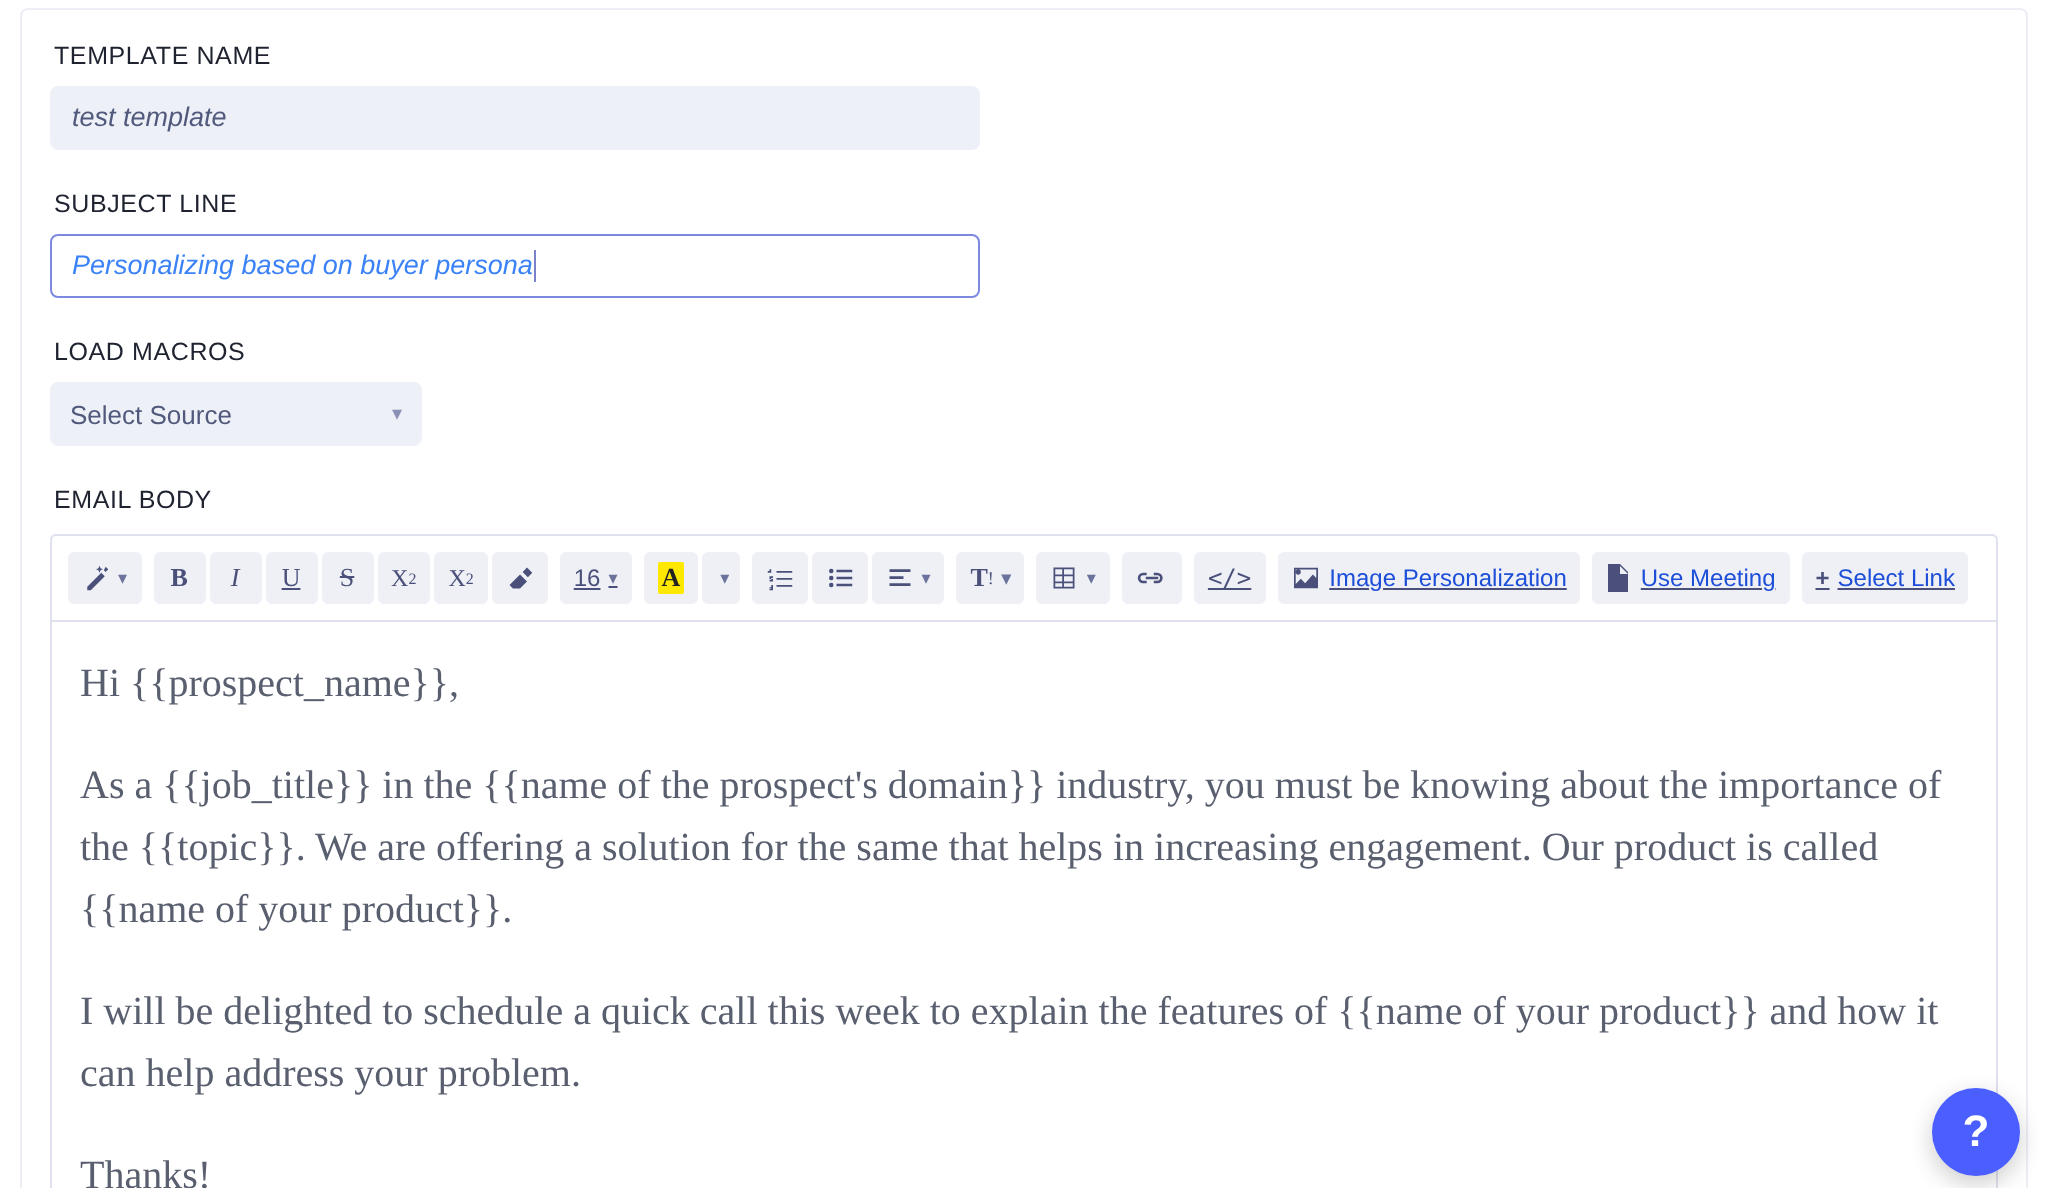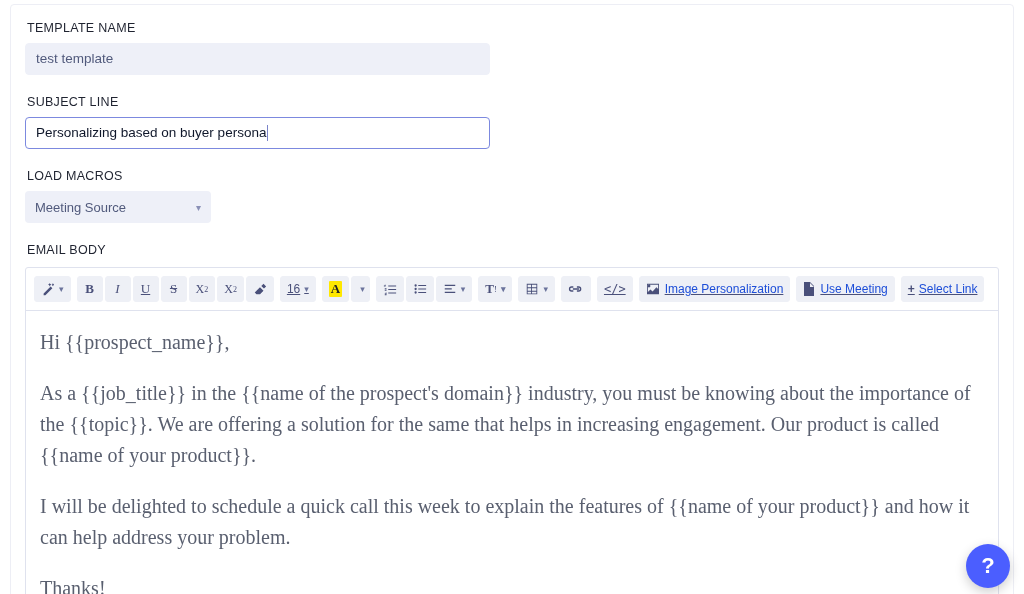--- a/index.html
+++ b/index.html
@@ -23,24 +23,24 @@
   .section{padding:16px 0 0 14px;}
   .lbl{font-size:12.5px;font-weight:400;letter-spacing:.3px;color:var(--label);margin:20px 0 8px 2px;display:block;}
   .lbl:first-child{margin-top:0;}
   .field, .field-active{
     width:465px;max-width:465px;
     height:32px;line-height:32px;
     border-radius:4px;
     padding:0 10px;
     font-size:13.5px;
     box-sizing:border-box;
-    display:flex;align-items:center;
+    display:flex;align-items:center;font-style:italic;
   }
   .field{background:var(--field-bg);color:var(--muted);border:1px solid var(--field-bg);}
-  .field-active{background:#fff;border:1px solid var(--field-border);color:#0f172a;text-align:center;}
+  .field-active{background:#fff;border:1px solid var(--field-border);color:#3b82f6;text-align:center;}
   .field-active .caret{display:inline-block;width:1px;height:16px;background:#7a83c9;margin-left:1px;vertical-align:middle;}
 
   .macro{
     width:186px;height:32px;background:var(--field-bg);border-radius:4px;
     display:flex;align-items:center;justify-content:space-between;
     padding:0 10px;box-sizing:border-box;color:var(--muted);font-size:13px;
   }
 
   .editor-wrap{margin:10px 14px 0 14px;border:1px solid var(--border);border-radius:3px;overflow:hidden;}
   .toolbar{
@@ -84,21 +84,21 @@
       </div>
 
       <span class="lbl">SUBJECT LINE</span>
       <div class="field-active">
         <span>Personalizing based on buyer persona</span>
           <span class="caret"></span>
       </div>
 
       <span class="lbl">LOAD MACROS</span>
       <div class="macro">
-        <span>Meeting Source</span>
+        <span>Select Source</span>
         <span style="font-size:10px;color:#8a90b6;">▾</span>
       </div>
 
       <span class="lbl">EMAIL BODY</span>
     </div>
 
     <div class="editor-wrap">
       <div class="toolbar">
 
         <div class="tgrp">

